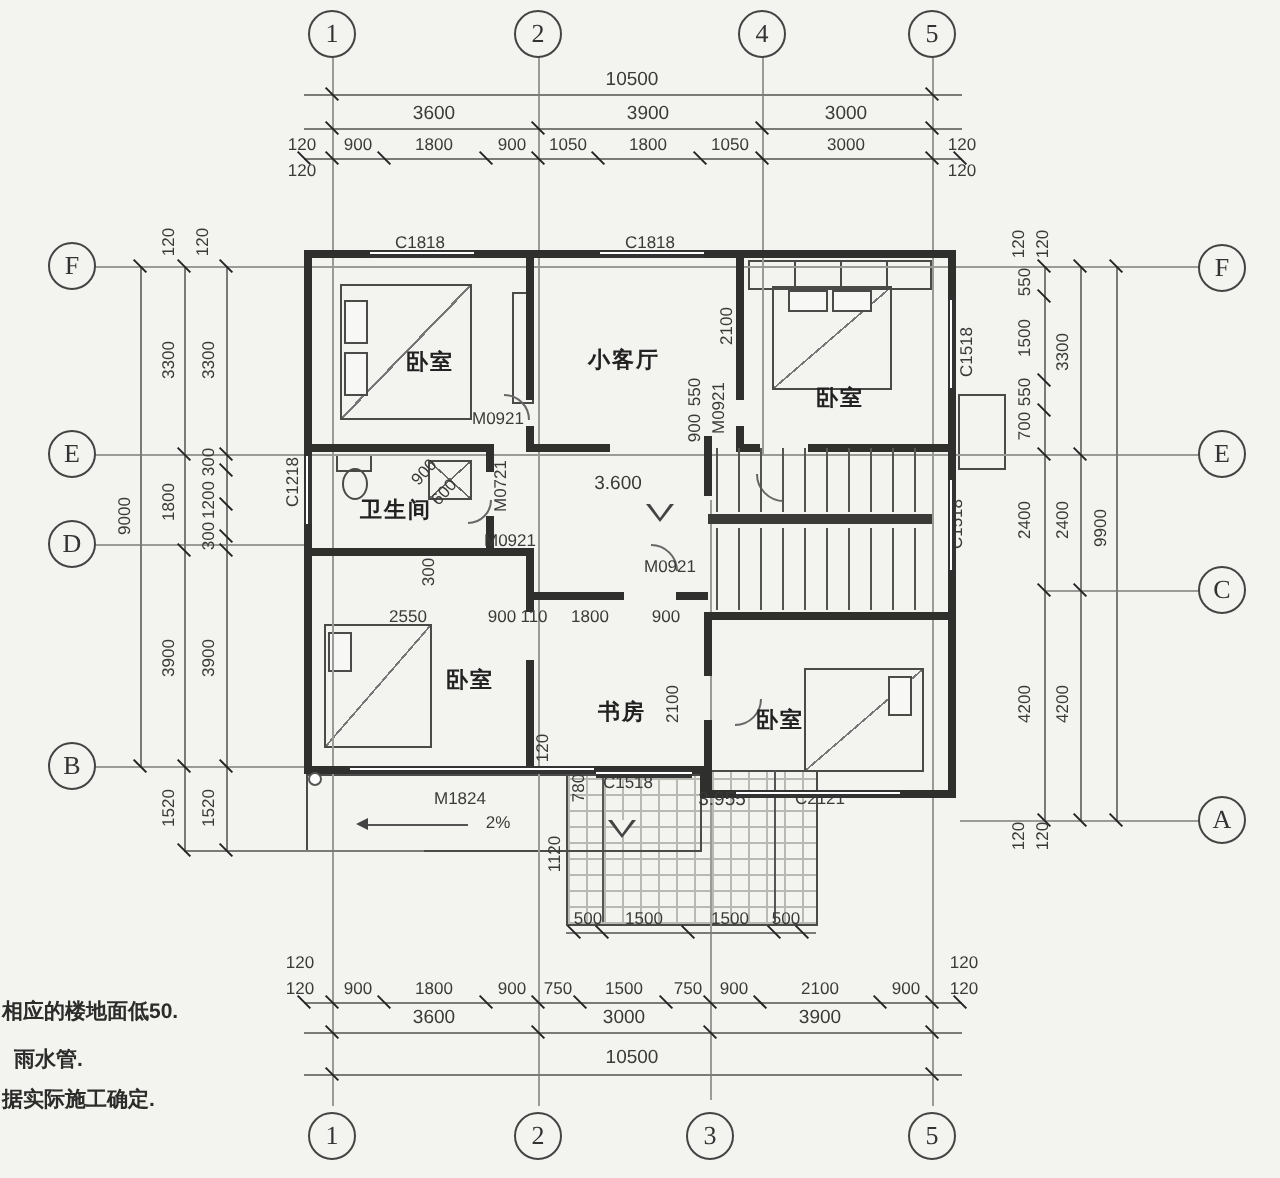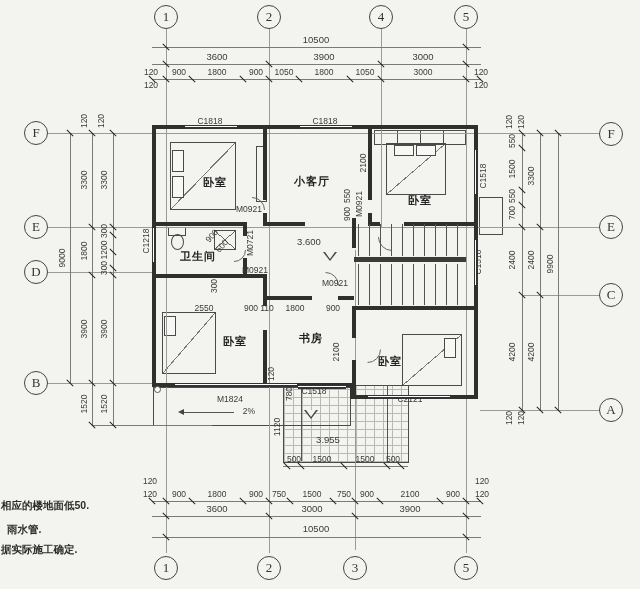--- a/index.html
+++ b/index.html
@@ -356,37 +356,37 @@
     <span class="lbl r" style="left: 512px; top: 352px;">4200</span>
     <span class="lbl r" style="left: 509px; top: 122px;">120</span>
     <span class="lbl r" style="left: 521px; top: 122px;">120</span>
     <span class="lbl r" style="left: 509px; top: 418px;">120</span>
     <span class="lbl r" style="left: 521px; top: 418px;">120</span>
     <span class="lbl room" style="left: 215px; top: 182px;">卧室</span>
     <span class="lbl room" style="left: 312px; top: 181px;">小客厅</span>
     <span class="lbl room" style="left: 420px; top: 200px;">卧室</span>
     <span class="lbl room" style="left: 198px; top: 256px;">卫生间</span>
     <span class="lbl room" style="left: 235px; top: 341px;">卧室</span>
-    <span class="lbl room" style="left: 311px; top: 338px;">书房</span>
+    <span class="lbl room" style="left: 311px; top: 357px;">书房</span>
     <span class="lbl room" style="left: 390px; top: 361px;">卧室</span>
     <span class="lbl" style="left: 210px; top: 121px;">C1818</span>
     <span class="lbl" style="left: 325px; top: 121px;">C1818</span>
     <span class="lbl r" style="left: 483px; top: 176px;">C1518</span>
     <span class="lbl r" style="left: 146px; top: 241px;">C1218</span>
     <span class="lbl r" style="left: 478px; top: 262px;">C1518</span>
     <span class="lbl" style="left: 314px; top: 391px;">C1518</span>
     <span class="lbl" style="left: 410px; top: 399px;">C2121</span>
     <span class="lbl" style="left: 230px; top: 399px;">M1824</span>
     <span class="lbl" style="left: 249px; top: 209px;">M0921</span>
     <span class="lbl r" style="left: 359px; top: 204px;">M0921</span>
     <span class="lbl r" style="left: 250px; top: 243px;">M0721</span>
     <span class="lbl" style="left: 255px; top: 270px;">M0921</span>
     <span class="lbl" style="left: 335px; top: 283px;">M0921</span>
     <span class="lbl big" style="left: 309px; top: 242px;">3.600</span>
-    <span class="lbl big" style="left: 328px; top: 400px; margin-top: 40px;">3.955</span>
+    <span class="lbl big" style="left: 361px; top: 400px;">3.955</span>
     <span class="lbl r" style="left: 363px; top: 163px;">2100</span>
     <span class="lbl r" style="left: 336px; top: 352px;">2100</span>
     <span class="lbl" style="left: 204px; top: 308px;">2550</span>
     <span class="lbl" style="left: 251px; top: 308px;">900</span>
     <span class="lbl" style="left: 267px; top: 308px;">110</span>
     <span class="lbl" style="left: 295px; top: 308px;">1800</span>
     <span class="lbl" style="left: 333px; top: 308px;">900</span>
     <span class="lbl r" style="left: 347px; top: 196px;">550</span>
     <span class="lbl r" style="left: 347px; top: 214px;">900</span>
     <span class="lbl r" style="left: 271px; top: 374px;">120</span>

